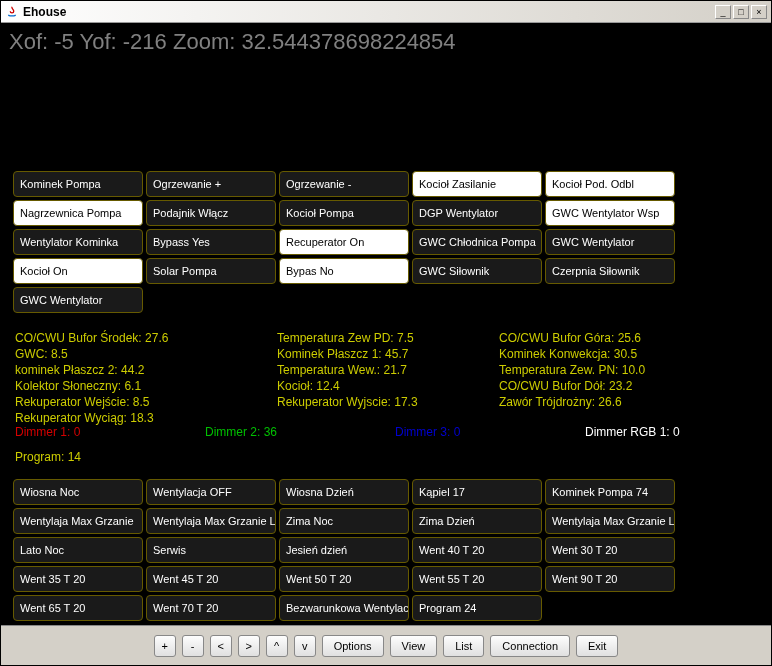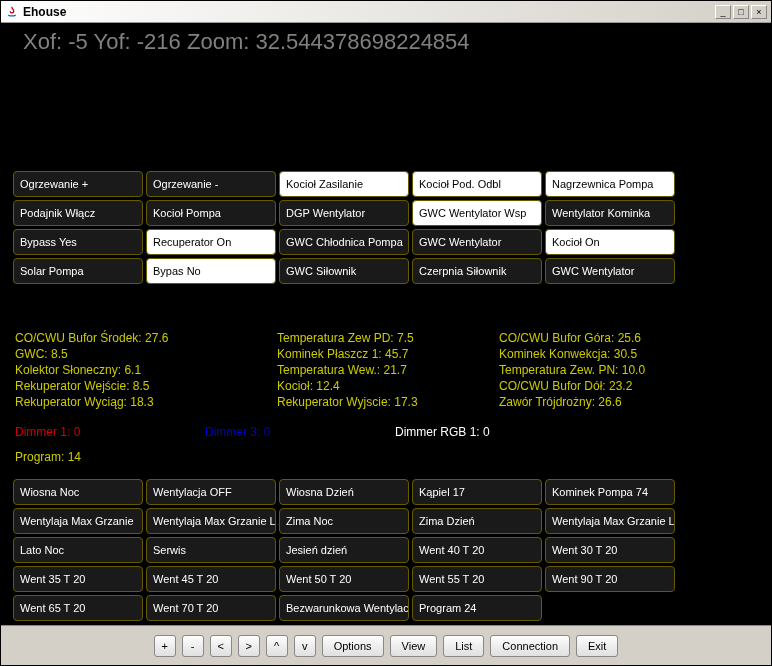--- a/index.html
+++ b/index.html
@@ -50,21 +50,21 @@
     cursor: pointer;
   }
   .content {
     flex: 1;
     background: #000;
     position: relative;
     overflow: hidden;
   }
   .coords {
     position: absolute;
-    top: 6px; left: 22px;
+    top: 6px; left: 8px;
     font-size: 22px;
     color: #808080;
     font-family: Arial, sans-serif;
   }
   .grid1 {
     position: absolute;
     top: 148px; left: 12px;
     display: grid;
     grid-template-columns: repeat(5, 130px);
     gap: 3px 3px;
@@ -168,20 +168,21 @@
     <div class="coords">
       <span>Xof:</span>
       <span>-5</span>
       <span>Yof:</span>
       <span>-216</span>
       <span>Zoom:</span>
       <span>32.544378698224854</span>
     </div>
 
     <div class="grid1" id="switch-grid">
+        <div class="btn">Kominek Pompa</div>
         <div class="btn">Ogrzewanie +</div>
         <div class="btn">Ogrzewanie -</div>
         <div class="btn on">Kocioł Zasilanie</div>
         <div class="btn on">Kocioł Pod. Odbl</div>
         <div class="btn on">Nagrzewnica Pompa</div>
         <div class="btn">Podajnik Włącz</div>
         <div class="btn">Kocioł Pompa</div>
         <div class="btn">DGP Wentylator</div>
         <div class="btn on">GWC Wentylator Wsp</div>
         <div class="btn">Wentylator Kominka</div>
@@ -194,20 +195,21 @@
         <div class="btn on">Bypas No</div>
         <div class="btn">GWC Siłownik</div>
         <div class="btn">Czerpnia Siłownik</div>
         <div class="btn">GWC Wentylator</div>
       </div>
 
     <div class="stats">
       <div class="col" id="stat-col1">
           <div class="row">CO/CWU Bufor Środek: 27.6</div>
           <div class="row">GWC: 8.5</div>
+          <div class="row">kominek Płaszcz 2: 44.2</div>
           <div class="row">Kolektor Słoneczny: 6.1</div>
           <div class="row">Rekuperator Wejście: 8.5</div>
           <div class="row">Rekuperator Wyciąg: 18.3</div>
         </div>
       <div class="col" id="stat-col2">
           <div class="row">Temperatura Zew PD: 7.5</div>
           <div class="row">Kominek Płaszcz 1: 45.7</div>
           <div class="row">Temperatura Wew.: 21.7</div>
           <div class="row">Kocioł: 12.4</div>
           <div class="row">Rekuperator Wyjscie: 17.3</div>
@@ -216,20 +218,21 @@
           <div class="row">CO/CWU Bufor Góra: 25.6</div>
           <div class="row">Kominek Konwekcja: 30.5</div>
           <div class="row">Temperatura Zew. PN: 10.0</div>
           <div class="row">CO/CWU Bufor Dół: 23.2</div>
           <div class="row">Zawór Trójdrożny: 26.6</div>
         </div>
     </div>
 
     <div class="dimmers">
       <span class="d1">Dimmer 1: 0</span>
+      <span class="d2">Dimmer 2: 36</span>
       <span class="d3">Dimmer 3: 0</span>
       <span class="d4">Dimmer RGB 1: 0</span>
     </div>
 
     <div class="program">Program: 14</div>
 
     <div class="grid2" id="program-grid">
         <div class="btn">Wiosna Noc</div>
         <div class="btn">Wentylacja OFF</div>
         <div class="btn">Wiosna Dzień</div>

